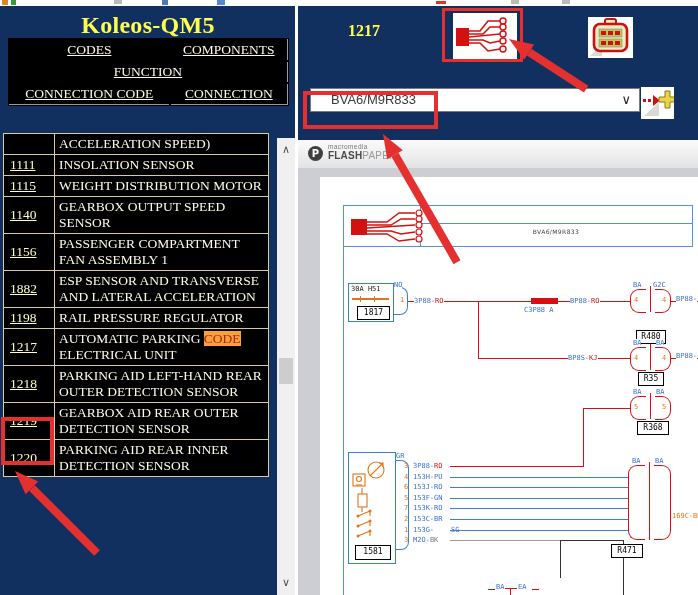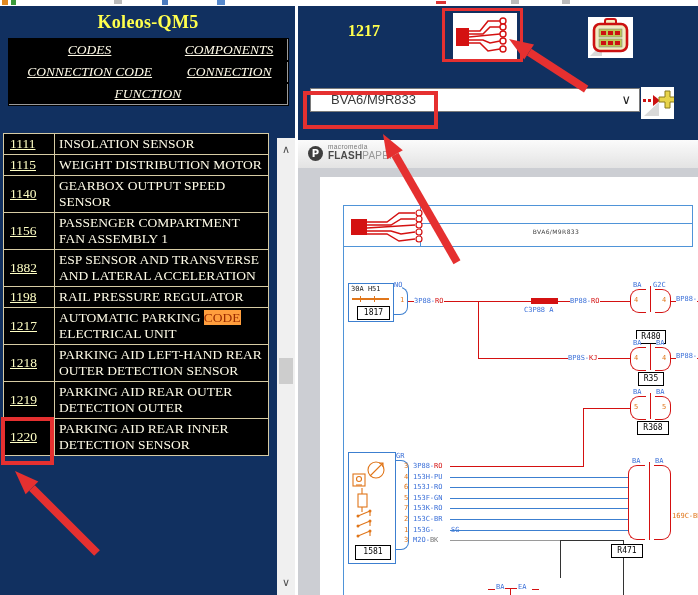--- a/index.html
+++ b/index.html
@@ -3,25 +3,25 @@
 <meta charset="utf-8">
 <style>
   html,body{margin:0;padding:0;background:#888;}
   #stage{position:relative;width:698px;height:595px;overflow:hidden;background:#fff;
          font-family:"Liberation Serif", serif;}
   .abs{position:absolute;}
   
   .navy{background:#113060;}
   .divider{background:#ffffff;}
   
-  .app-title{color:#ffff4d;font-weight:bold;font-size:18px;text-align:center;letter-spacing:.3px;}
+  .app-title{color:#ffff4d;font-weight:bold;font-size:24px;text-align:center;letter-spacing:.3px;}
   table.navtbl{border-collapse:collapse;width:280px;background:#000;border:1px solid #e6e6e6;}
   table.navtbl td{border:1px solid #9a9a9a;outline:1px solid #000;height:19px;text-align:center;
       color:#fffbe8;font-size:13.5px;padding:1px 2px;cursor:pointer;}
-  table.navtbl td span{text-decoration:underline;font-style:italic;}
+  table.navtbl td span{text-decoration:underline;}
   
   .listwrap{overflow:hidden;}
   table.ctbl{border-collapse:collapse;width:266px;background:#000;table-layout:fixed;}
   table.ctbl td{border:1px solid #d6cba4;color:#fffce8;font-size:13.5px;line-height:16px;
       padding:2px 4px;vertical-align:middle;}
   table.ctbl td.num{width:40px;text-align:left;padding-left:6px;}
   table.ctbl td.num a{color:#ffffc4;text-decoration:underline;cursor:pointer;}
   table.ctbl tr.partial td{height:15px;overflow:hidden;}
   .mark{background:#ff9e3d;color:#9c2c00;}
   
@@ -91,32 +91,36 @@
   <div class="abs navy" style="left:0;top:6px;width:296px;height:589px;">
     <div class="abs app-title" style="left:0;top:6px;width:296px;">Koleos-QM5</div>
 
     <table class="navtbl abs" style="left:8px;top:32px;">
       <tbody>
           <tr>
         <td><span>CODES</span></td>
         <td><span>COMPONENTS</span></td>
       </tr>
       <tr>
+        <td colspan="2"><span>FUNCTION</span></td>
+      </tr>
+      <tr>
         <td><span>CONNECTION CODE</span></td>
         <td><span>CONNECTION</span></td>
       </tr>
-      <tr>
-        <td colspan="2"><span>FUNCTION</span></td>
-      </tr>
     </tbody>
       </table>
 
     <div class="abs listwrap" style="left:3px;top:127px;width:268px;height:462px;">
       <table class="ctbl">
         <tbody>
+            <tr class="partial">
+              <td class="num"></td>
+              <td>ACCELERATION SPEED)</td>
+            </tr>
             <tr>
               <td class="num"><a>1111</a></td>
               <td>INSOLATION SENSOR</td>
             </tr>
             <tr>
               <td class="num"><a>1115</a></td>
               <td>WEIGHT DISTRIBUTION MOTOR</td>
             </tr>
             <tr>
               <td class="num"><a>1140</a></td>
@@ -137,21 +141,21 @@
             <tr>
               <td class="num"><a>1217</a></td>
               <td><span>AUTOMATIC PARKING </span><span class="mark">CODE</span><span> ELECTRICAL UNIT</span></td>
             </tr>
             <tr>
               <td class="num"><a>1218</a></td>
               <td>PARKING AID LEFT-HAND REAR OUTER DETECTION SENSOR</td>
             </tr>
             <tr>
               <td class="num"><a>1219</a></td>
-              <td>PARKING AID REAR OUTER DETECTION OUTER</td>
+              <td>GEARBOX AID REAR OUTER DETECTION SENSOR</td>
             </tr>
             <tr>
               <td class="num"><a>1220</a></td>
               <td>PARKING AID REAR INNER DETECTION SENSOR</td>
             </tr>
           </tbody>
       </table>
     </div>
 
     <div class="abs sb-track" style="left:277px;top:132px;width:18px;height:457px;">

